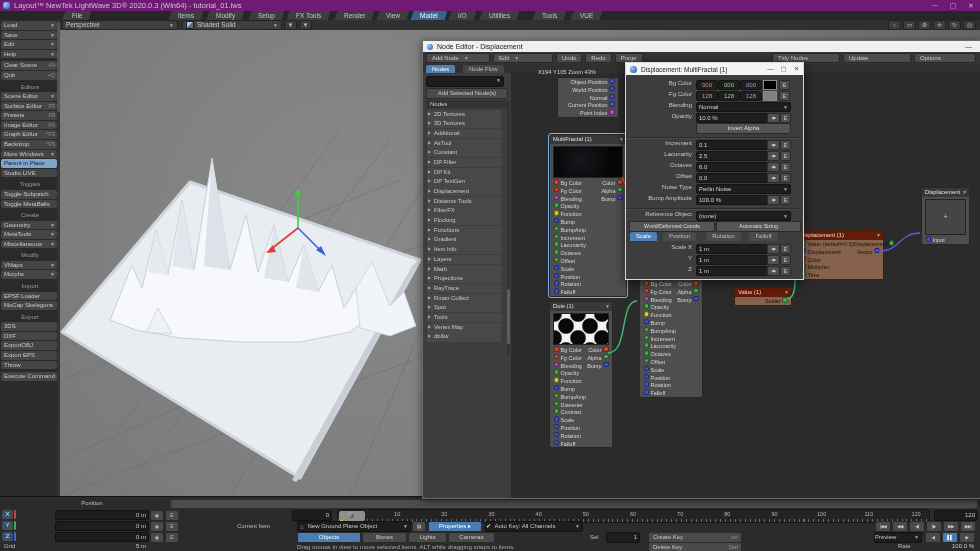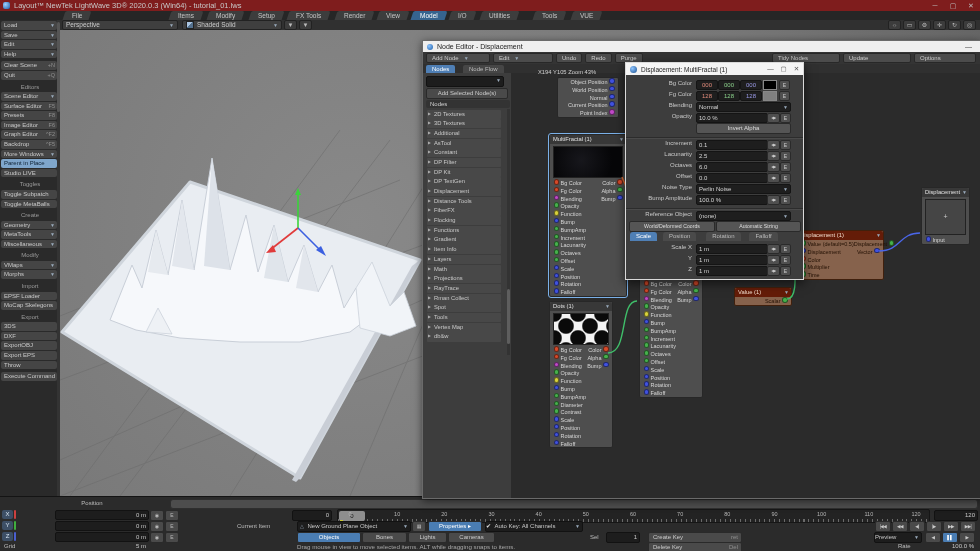--- a/index.html
+++ b/index.html
@@ -1,20 +1,20 @@
 <!DOCTYPE html>
 <html><head>
 <meta charset="utf-8">
 <style>
   html,body{margin:0;padding:0;background:#111;}
   #screen{position:relative;width:980px;height:551px;overflow:hidden;background:#242424;
     font-family:"Liberation Sans",sans-serif;color:#ccc;-webkit-font-smoothing:antialiased;}
   .abs{position:absolute;}
   
-  #titlebar{left:0;top:0;width:980px;height:11px;background:#7f1d1d;display:flex;align-items:center;font-size:7.5px;color:#c8c8c8;}
+  #titlebar{left:0;top:0;width:980px;height:11px;background:#701a75;display:flex;align-items:center;font-size:7.5px;color:#c8c8c8;}
   #titlebar .appicon{width:7px;height:7px;margin:0 4px 0 3px;border-radius:2px;background:radial-gradient(circle at 35% 35%,#9fd0ff,#1d5fa8);}
   #titlebar .wbtns{margin-left:auto;display:flex;}
   #titlebar .wbtn{width:18px;height:11px;text-align:center;font-size:7px;line-height:11px;color:#bbb;}
   
   #menubar{left:0;top:11px;width:980px;height:9px;background:#262626;border-bottom:1px solid #181818;}
   .mtab{position:absolute;top:0;height:9px;padding:0 8px;background:#3d3d3d;transform:skewX(-18deg);border-radius:2px 2px 0 0;}
   .mtab>span{display:block;transform:skewX(18deg);font-size:6.5px;line-height:9px;color:#c6c6c6;}
   .mtab.active{background:#36648f;}
   .mtab.active>span{color:#fff;}
   

